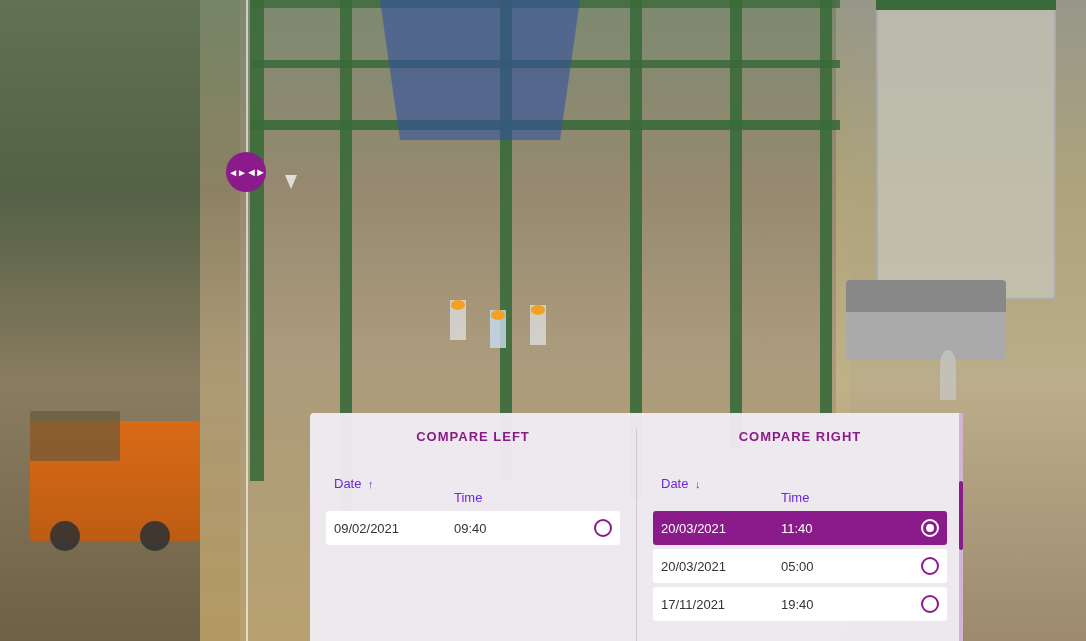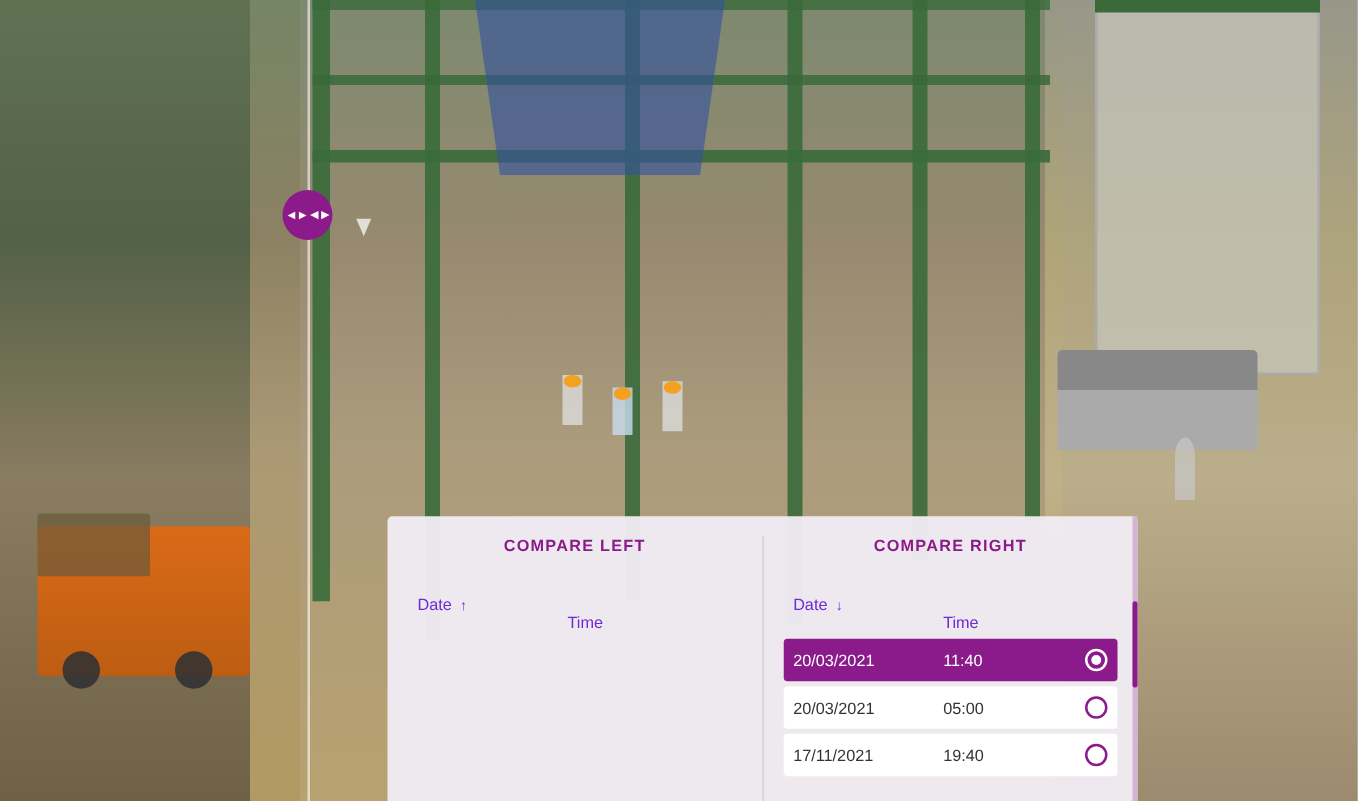--- a/index.html
+++ b/index.html
@@ -84,21 +84,21 @@
       background: white;
       opacity: 0.6;
       z-index: 5;
     }
 
     
     .modal-panel {
       position: absolute;
       bottom: 0;
       left: 310px;
-      width: 600px;
+      width: 653px;
       background: rgba(240, 235, 242, 0.97);
       border-radius: 4px 4px 0 0;
       z-index: 20;
       padding: 16px 0 0 0;
     }
 
     .modal-columns {
       display: flex;
       width: 100%;
     }
@@ -292,20 +292,25 @@
         <div class="table-header">
           <span class="date-col">
             <span>Date</span>
             <span class="sort-arrow">↑</span>
           </span>
           <span class="time-col">Time</span>
         </div>
 
 
 
+        <div class="table-row normal">
+          <span class="date-col">09/02/2021</span>
+          <span class="time-col">09:40</span>
+          <div class="radio-btn"></div>
+        </div>
 
         <div class="scroll-indicator">
           <div class="scroll-thumb"></div>
         </div>
       </div>
 
       <div class="modal-col">
         <div class="col-title">COMPARE RIGHT</div>
 
         <div class="table-header">

